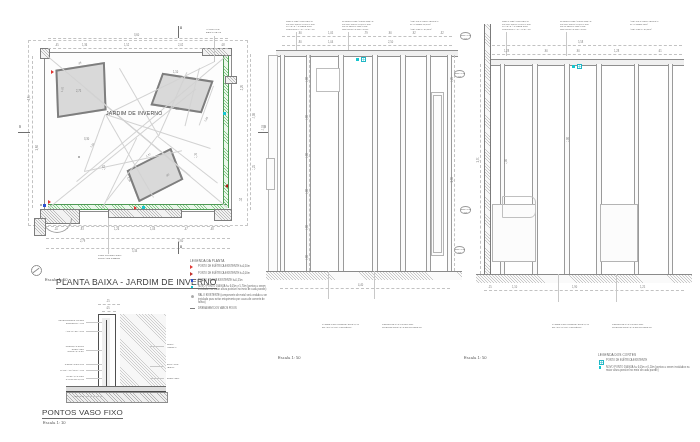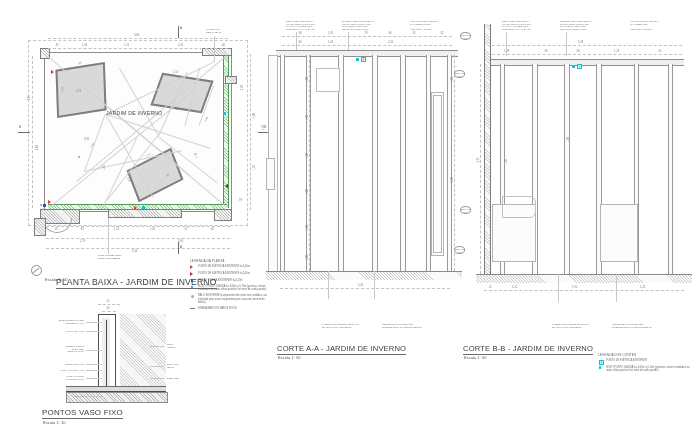--- a/index.html
+++ b/index.html
@@ -413,21 +413,20 @@
     <div class="abs" style="left:85px;top:39px;width:3px;height:3px;border:0.5px solid #1fb7c6;background:
          linear-gradient(#1fb7c6,#1fb7c6) center/100% .4px no-repeat,
          linear-gradient(#1fb7c6,#1fb7c6) center/.4px 100% no-repeat,#fff;"></div>
 
     <div class="bub" style="left:178px;top:52px;">DETALHE
 01</div>
     <div class="bub" style="left:178px;top:228px;">DETALHE
 01</div>
   </div>
 
-  <div class="title" style="left:277px;top:344px;font-size:7.6px;">CORTE A-A - JARDIM DE INVERNO</div>
   <div class="subtitle" style="left:278px;top:355px;">Escala 1: 50</div>
 
   <div class="elev" style="left:462px;top:18px;width:230px;height:318px;">
 
     <div class="txt t2" style="left:40px;top:2px;">PERFIL METÁLICO SEÇÃO
 QUADRANGULAR 5cm x 5cm
 FIXADAS À PAREDE COM
 FURO BUCHA 10 A CADA 1m</div>
     <div class="txt t2" style="left:98px;top:2px;">12 PERFIS METÁLICOS SEÇÃO
 QUADRANGULAR 5cm x 5cm
@@ -493,21 +492,20 @@
     <div class="abs" style="left:115px;top:46px;width:3px;height:3px;border:0.5px solid #1fb7c6;background:
          linear-gradient(#1fb7c6,#1fb7c6) center/100% .4px no-repeat,
          linear-gradient(#1fb7c6,#1fb7c6) center/.4px 100% no-repeat,#fff;"></div>
 
     <div class="bub" style="left:-2px;top:14px;">DETALHE
 01</div>
     <div class="bub" style="left:-2px;top:188px;">DETALHE
 01</div>
   </div>
 
-  <div class="title" style="left:463px;top:344px;font-size:7.6px;">CORTE B-B - JARDIM DE INVERNO</div>
   <div class="subtitle" style="left:464px;top:355px;">Escala 1: 50</div>
 
   <div class="legend" style="left:598px;top:353px;width:92px;">
     <h5>LEGENDA DOS CORTES</h5>
     <div class="lrow">
       <span class="lico">
           <i class="ico-grid"></i>
         </span>
       <span class="ltx">PONTO DE ELÉTRICA EXISTENTE</span>
     </div>

